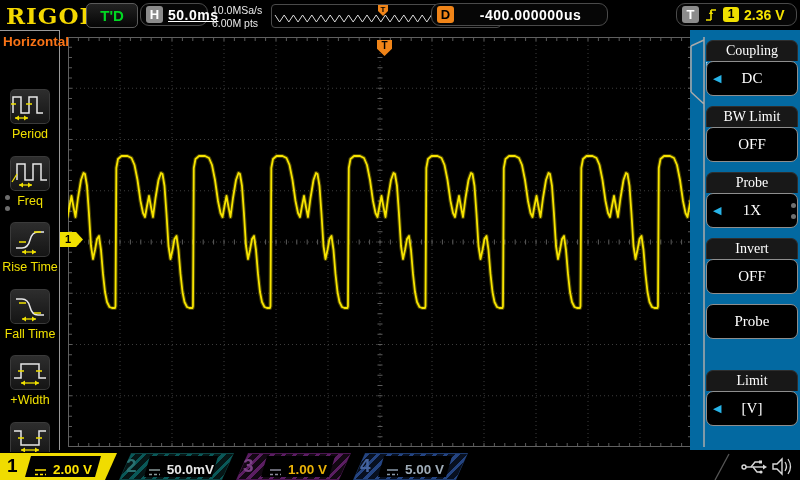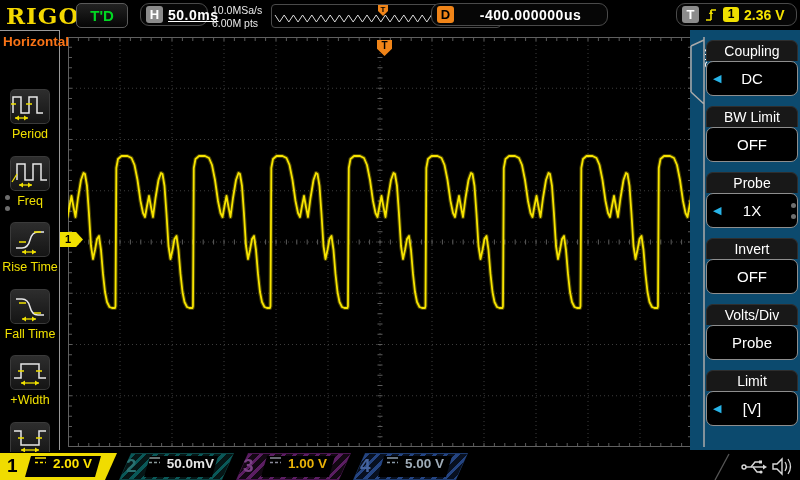--- a/index.html
+++ b/index.html
@@ -2,21 +2,21 @@
 <html><head>
 <meta charset="utf-8">
 <style>
   html,body{margin:0;padding:0;background:#000;}
   .screen{position:relative;width:800px;height:480px;background:#000;overflow:hidden;
           font-family:"Liberation Sans",sans-serif;-webkit-font-smoothing:antialiased;}
   
   .topbar{position:absolute;left:0;top:0;width:800px;height:30px;background:#000;}
   .logo{position:absolute;left:6px;top:2px;font-family:"DejaVu Serif",serif;font-weight:bold;
         font-size:23px;color:#f5d800;letter-spacing:1px;}
-  .badge-td{position:absolute;left:76px;top:3px;width:50px;height:23px;border:1px solid #5a5a5a;
+  .badge-td{position:absolute;left:86px;top:3px;width:50px;height:23px;border:1px solid #5a5a5a;
         border-radius:5px;background:linear-gradient(#222,#050505);color:#00d822;font-weight:bold;
         font-size:15px;text-align:center;line-height:23px;}
   .group{position:absolute;top:3px;height:23px;border:1px solid #4a4a4a;border-radius:9px;
         background:#060606;display:flex;align-items:center;gap:5px;padding:0 5px;box-sizing:border-box;}
   .g-h{left:140px;width:68px;}
   .g-d{left:431px;width:177px;}
   .g-t{left:676px;width:121px;}
   .keycap{width:17px;height:17px;border-radius:3px;background:#8c8c8c;color:#fff;font-weight:bold;
         font-size:13px;text-align:center;line-height:17px;flex:0 0 auto;}
   .keycap.orange{background:#f08418;color:#000;}
@@ -46,36 +46,36 @@
   .marker{position:absolute;color:#000;font-weight:bold;}
   .m-ch1{left:60px;width:23px;height:15px;background:#f0e000;font-size:11px;line-height:15px;
         text-align:left;padding-left:5px;box-sizing:border-box;
         clip-path:polygon(0 0,70% 0,100% 50%,70% 100%,0 100%);}
   .m-tlev{left:692px;width:15px;height:15px;background:#f08418;font-size:10px;line-height:15px;
         text-align:right;padding-right:2px;box-sizing:border-box;
         clip-path:polygon(35% 0,100% 0,100% 100%,35% 100%,0 50%);}
   .m-tpos{top:40px;width:15px;height:16px;background:#f08418;font-size:10px;line-height:12px;
         text-align:center;clip-path:polygon(0 0,100% 0,100% 55%,50% 100%,0 55%);}
   
-  .rightmenu{position:absolute;left:690px;top:30px;width:110px;height:420px;background:#0c4a6e;}
+  .rightmenu{position:absolute;left:690px;top:30px;width:110px;height:420px;background:#0369a1;font-family:Liberation Serif, serif;}
   .rm-tab{position:absolute;left:-1px;top:22px;color:#fff;font-size:11px;transform:rotate(-90deg);
         transform-origin:center;width:40px;text-align:center;}
   .rm-item{position:absolute;left:16px;width:92px;}
   .rm-head{border:1px solid #2e2e2e;border-bottom:none;border-radius:7px 7px 0 0;background:#181818;
         color:#fff;font-size:14px;text-align:center;height:20px;line-height:20px;}
   .rm-val{border:1px solid #8e8e8e;border-radius:7px;background:#000;height:33px;color:#fff;
         font-size:15px;display:flex;align-items:center;justify-content:center;position:relative;}
   .rm-arrow{position:absolute;left:6px;color:#28b4e8;font-size:11px;}
   
   .chanbar{position:absolute;left:0;top:452px;width:800px;height:28px;background:#000;}
   .chan{position:absolute;top:1px;height:27px;}
   .chan .chnum{position:absolute;left:7px;top:2px;font-size:19px;font-weight:900;}
   .chval{position:absolute;left:25px;right:16px;top:3px;bottom:3px;background:#000;
         clip-path:polygon(6px 0,100% 0,calc(100% - 6px) 100%,0 100%);
-        display:flex;align-items:flex-start;justify-content:center;gap:6px;font-size:13.5px;font-weight:bold;}
+        display:flex;align-items:flex-end;justify-content:center;gap:6px;font-size:13.5px;font-weight:bold;}
   .ch-active{background:#f0dc00;clip-path:polygon(0 0,100% 0,calc(100% - 12px) 100%,0 100%);}
   .ch-inactive{clip-path:polygon(12px 0,100% 0,calc(100% - 12px) 100%,0 100%);}
   .ch-inner{position:absolute;inset:1px;clip-path:polygon(11px 0,100% 0,calc(100% - 11px) 100%,0 100%);}
   .sysicons{position:absolute;right:0;top:1px;width:95px;height:27px;}
 </style>
 </head>
 <body>
 
 <div class="screen">
 
@@ -553,21 +553,20 @@
     </div>
 
     <div class="rm-item" style="top:208px">
       <div class="rm-head">Invert</div>
       <div class="rm-val">
         <span>OFF</span>
       </div>
     </div>
 
     <div class="rm-item" style="top:274px">
-      <div class="rm-head">Volts/Div</div>
       <div class="rm-val">
         <span>Probe</span>
       </div>
     </div>
 
     <div class="rm-item" style="top:340px">
       <div class="rm-head">Limit</div>
       <div class="rm-val">
         <span class="rm-arrow">◀</span>
         <span>[V]</span>

